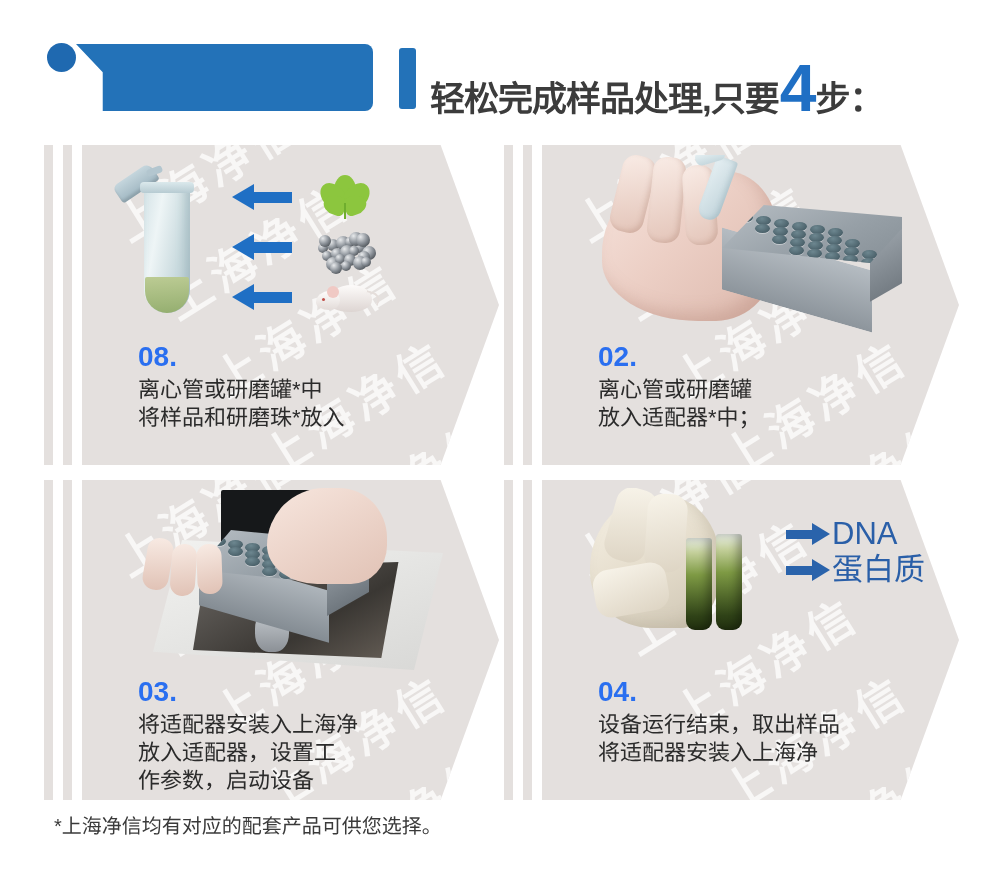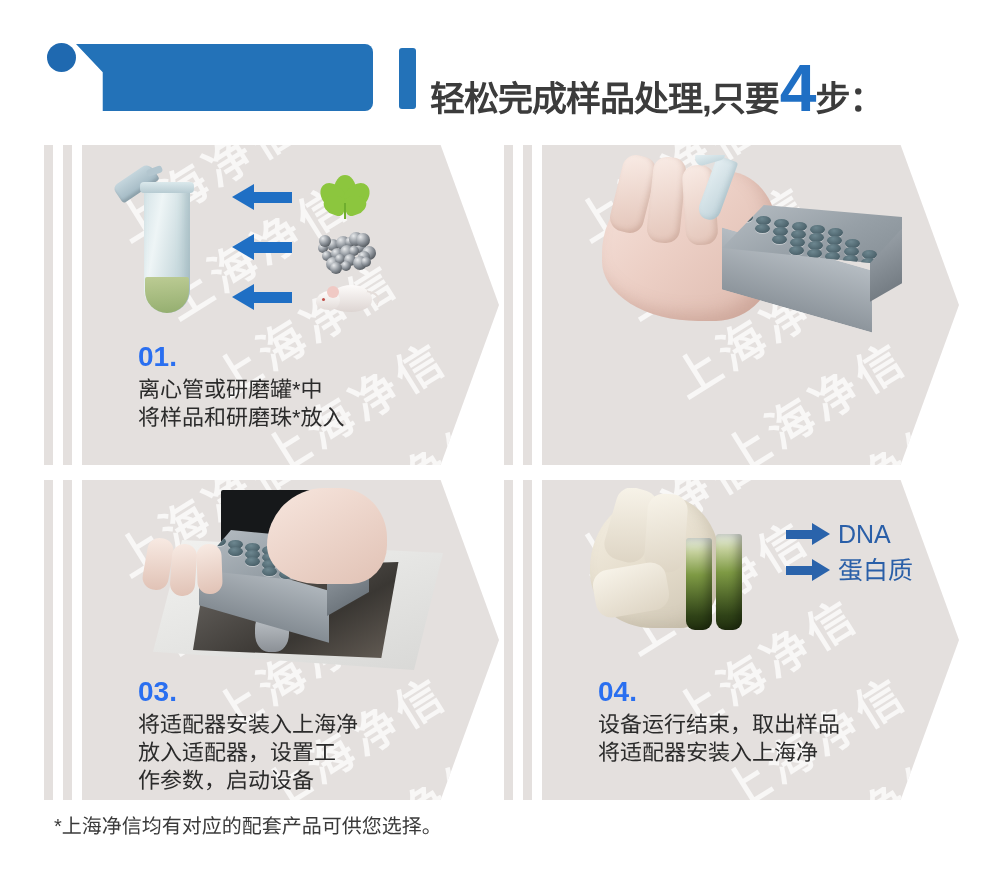--- a/index.html
+++ b/index.html
@@ -303,21 +303,21 @@
 
   .legend{position:absolute;left:196px;top:28px;width:150px;}
   .legend-row{display:flex;align-items:center;height:36px;}
   .lg-arrow{position:relative;width:44px;height:16px;flex:0 0 44px;}
   .lg-arrow .sh{position:absolute;left:0;top:4px;width:28px;height:9px;background:#2a63ab;}
   .lg-arrow .hd{
     position:absolute;right:0;top:-3px;width:0;height:0;
     border-top:11px solid transparent;border-bottom:11px solid transparent;
     border-left:18px solid #2a63ab;
   }
-  .lg-label{margin-left:8px;color:#2a5fa8;font-size:25px;line-height:30px;white-space:nowrap;}
+  .lg-label{margin-left:2px;color:#2a5fa8;font-size:31px;line-height:30px;white-space:nowrap;}
 
   
   .caption{position:absolute;left:56px;top:196px;width:350px;}
   .step-num{
     color:#2a6ff0;font-size:28px;font-weight:bold;line-height:32px;
     letter-spacing:0px;margin-bottom:3px;
   }
   .step-lines{color:#2b2b2b;font-size:22px;line-height:28px;letter-spacing:0px;}
   .step-lines div{white-space:nowrap;}
 
@@ -425,21 +425,21 @@
                   <div class="tail"></div>
                 <div class="headx"></div>
                   <div class="ear"></div>
                   <div class="eye"></div>
               </div>
             </div>
           </div>
         </div>
 
         <div class="caption">
-          <div class="step-num">01.</div>
+          <div class="step-num">08.</div>
           <div class="step-lines">
             <div>离心管或研磨罐*中</div>
             <div>将样品和研磨珠*放入</div>
           </div>
         </div>
       </div>
     </div>
 
     <div class="card c1">
       <div class="stripe s1"></div>
@@ -485,20 +485,27 @@
                 <div class="hole" style="left: 67px; top: 41px;"></div>
                 <div class="hole" style="left: 85px; top: 44px;"></div>
                 <div class="hole" style="left: 103px; top: 47px;"></div>
                 <div class="hole" style="left: 121px; top: 50px;"></div>
                 <div class="hole" style="left: 139px; top: 53px;"></div>
                 <div class="hole" style="left: 157px; top: 56px;"></div>
               </div>
           </div>
         </div>
 
+        <div class="caption">
+          <div class="step-num">02.</div>
+          <div class="step-lines">
+            <div>离心管或研磨罐</div>
+            <div>放入适配器*中；</div>
+          </div>
+        </div>
       </div>
     </div>
 
     <div class="card c2">
       <div class="stripe s1"></div>
       <div class="stripe s2"></div>
       <div class="card-body">
         <div class="wm">
           <span>上海净信</span>
             <span>上海净信</span>

